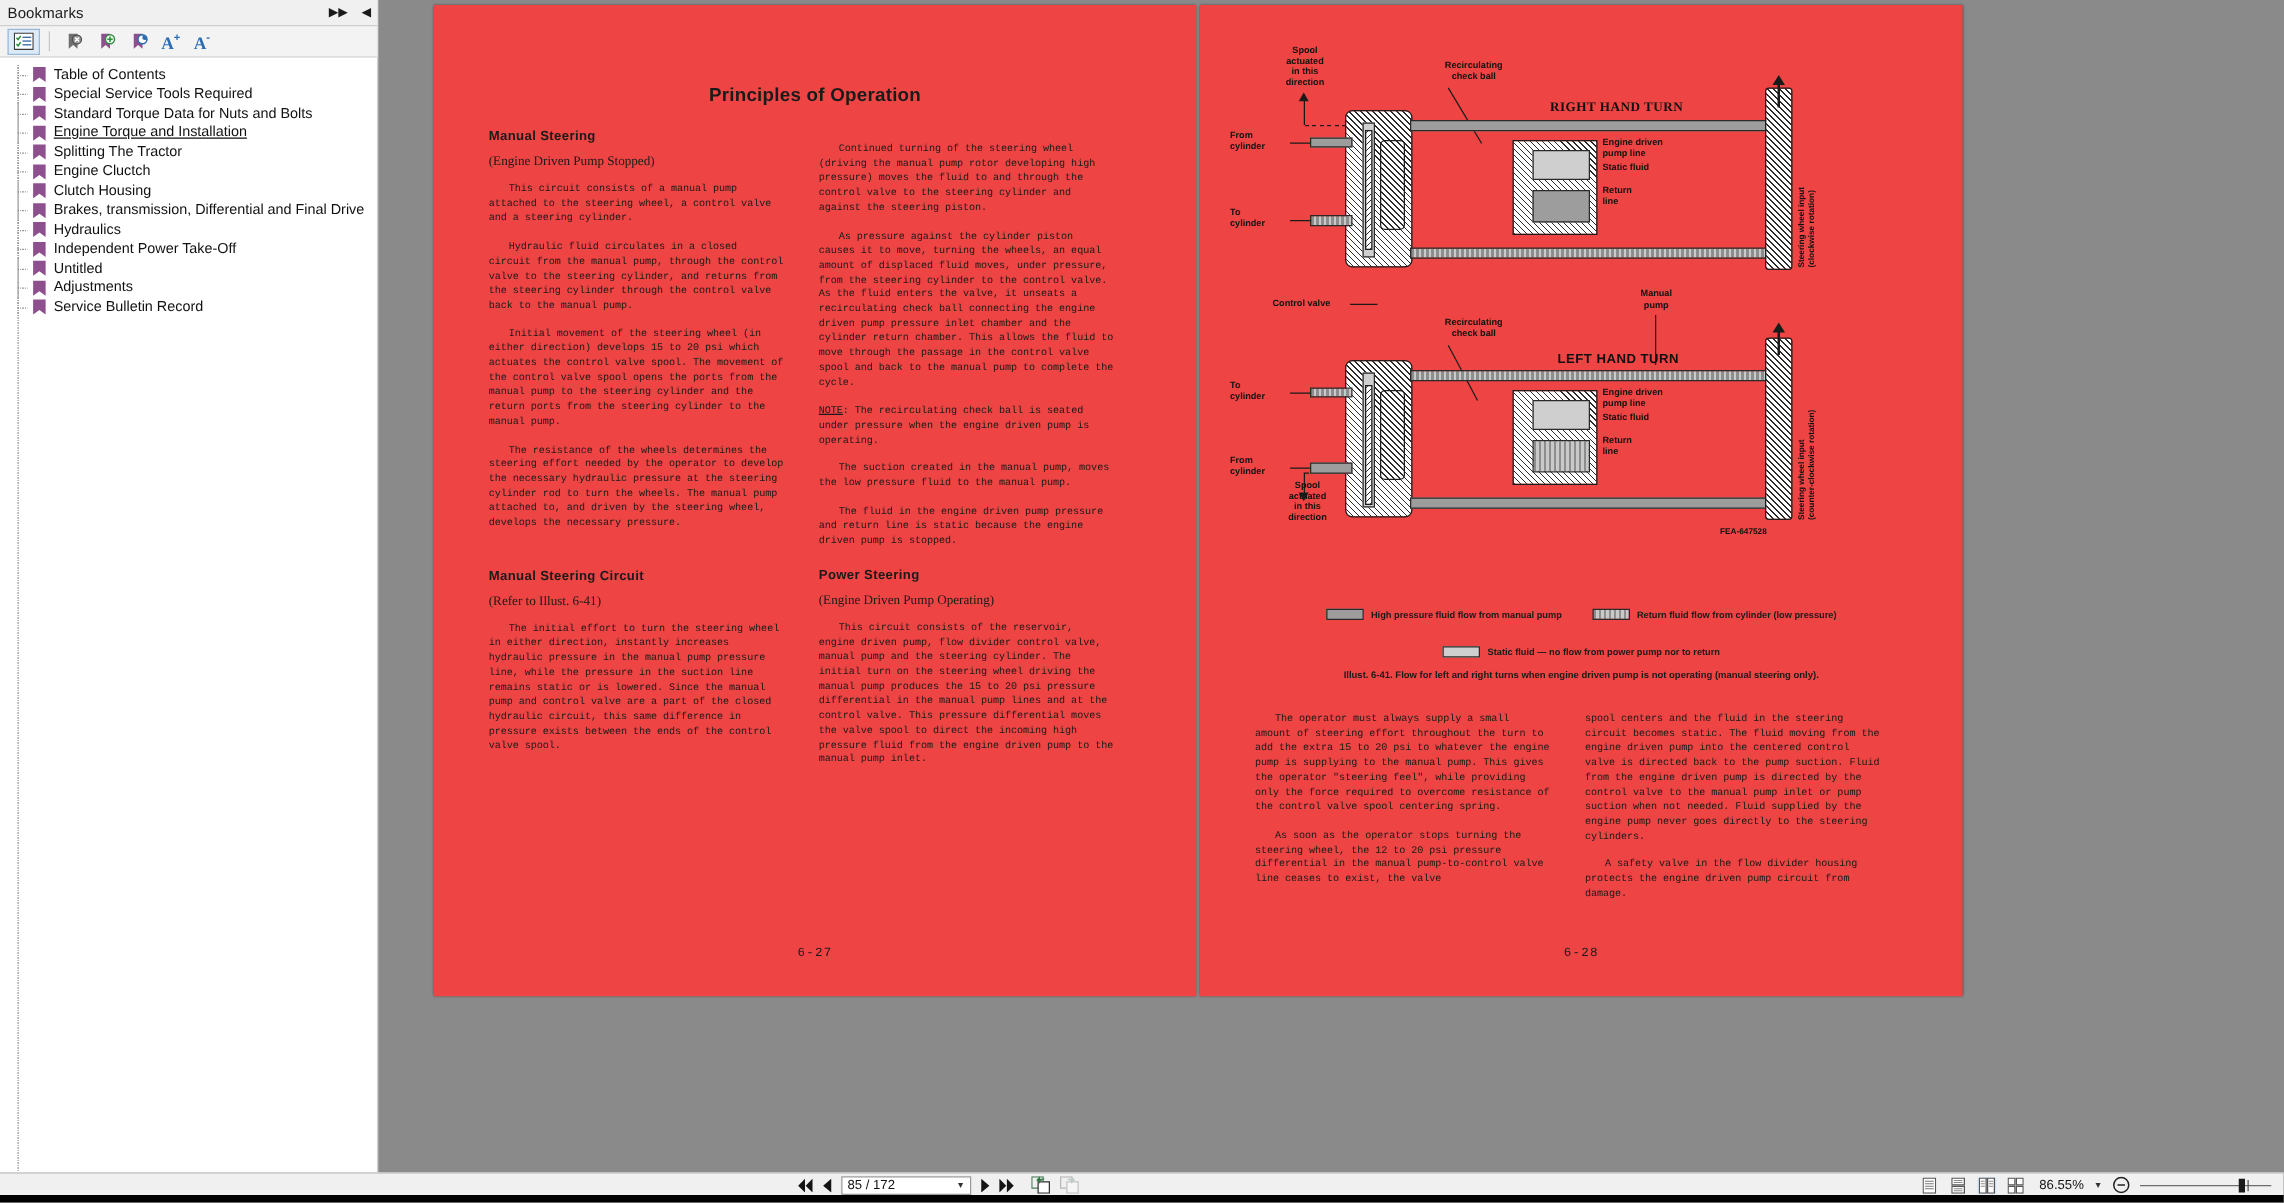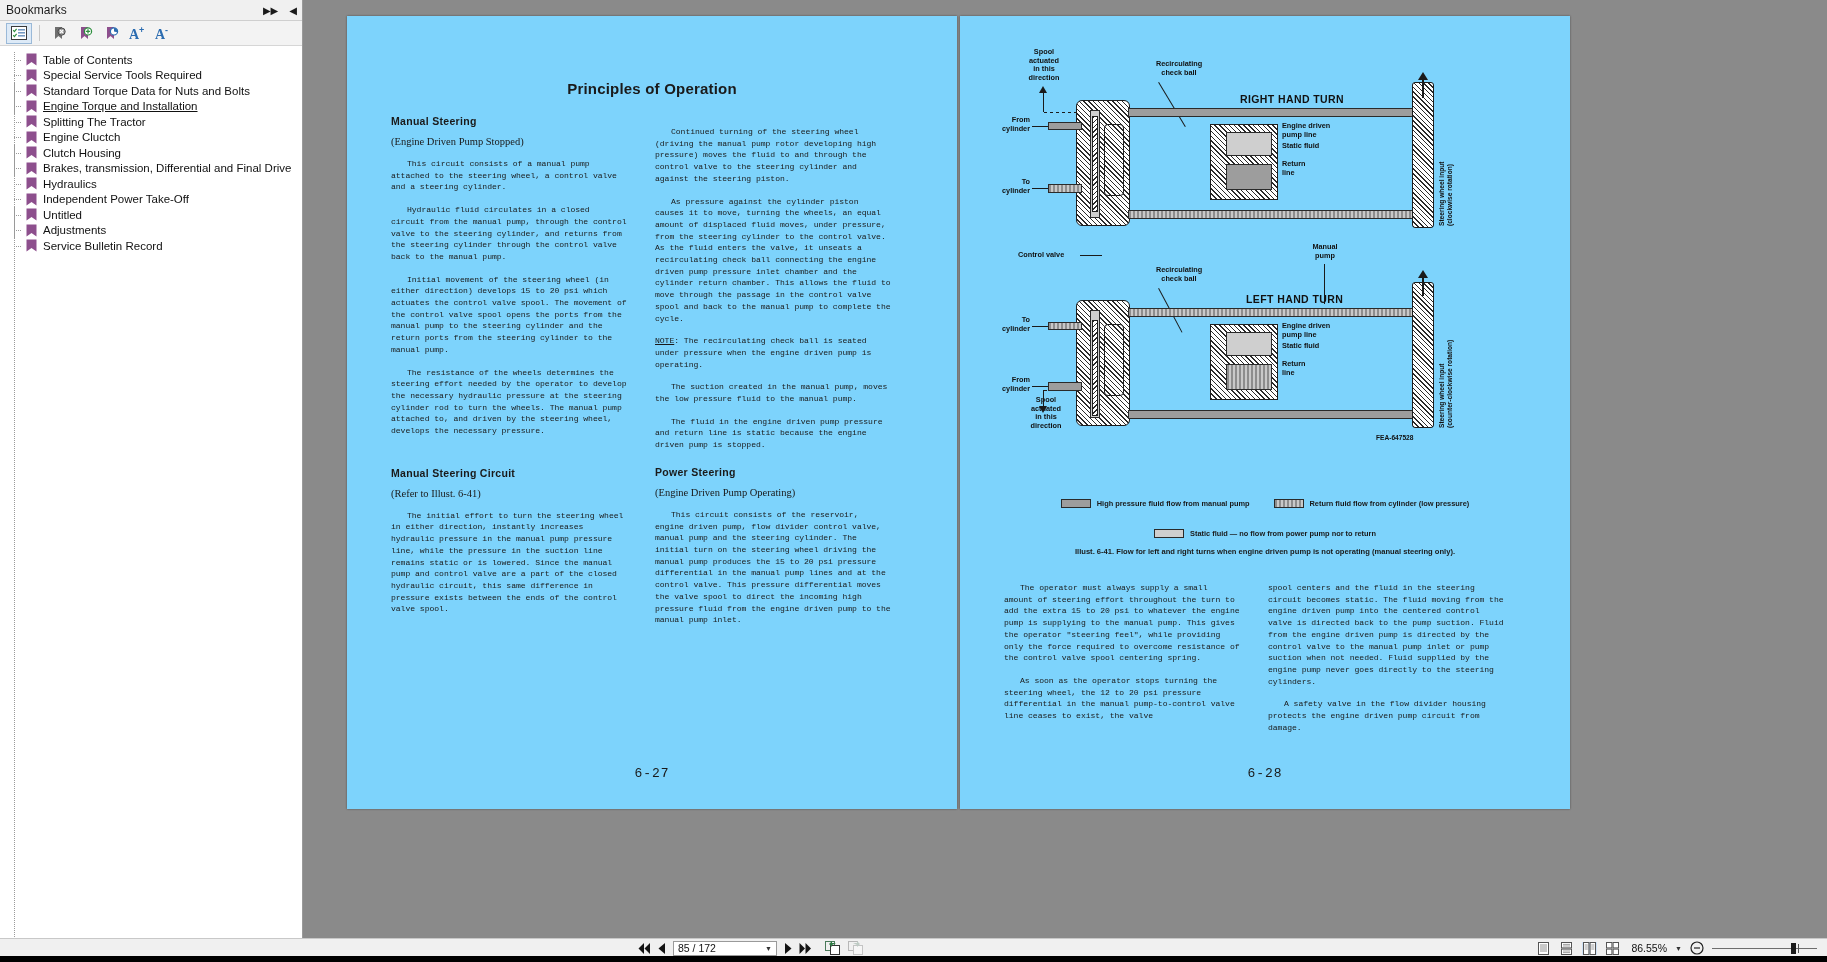--- a/index.html
+++ b/index.html
@@ -56,21 +56,21 @@
   
   .bm-spine{ position:absolute; left:14px; top:6px; bottom:0; width:1px;
     background:repeating-linear-gradient(to bottom,#9a9a9a 0 1px,transparent 1px 2px); }
 
   
   .viewer{
     position:absolute; left:303px; top:0; width:1524px; height:938px;
     background:#8a8a8a; overflow:hidden;
   }
   .page{
-    position:absolute; top:16px; background:#7dd3fc; height:793px;
+    position:absolute; top:4px; background:#ef4444; height:793px;
     box-shadow:0 0 2px rgba(0,0,0,.45);
   }
   .page-left{ left:44px; width:610px; }
   .page-right{ left:657px; width:610px; }
 
   
   .doc{ position:relative; width:100%; height:100%;
         font-family:"Liberation Serif", serif; color:#1a1a1a; }
   .doc-title{
     text-align:center; font-family:"Liberation Sans", sans-serif;
@@ -80,29 +80,29 @@
   .col{ width:236px; }
   .h-sans{ font-family:"Liberation Sans", sans-serif; font-weight:bold;
      font-size:10.5px; letter-spacing:.3px; }
   .h-serif{ font-family:"Liberation Serif", serif; font-size:10.5px; margin-top:9px; }
   .para{ font-family:"Liberation Mono", monospace; font-size:8.1px;
      line-height:11.7px; text-indent:16px; margin-top:11px; text-align:left;
      letter-spacing:-.05px; }
   .para.noind{ text-indent:0; }
   .u{ text-decoration:underline; }
   .pagenum{ position:absolute; bottom:28px; width:100%; text-align:center;
-     font-family:"Liberation Mono", monospace; font-size:13px; letter-spacing:1px; }
+     font-family:"Liberation Mono", monospace; font-size:10px; letter-spacing:1px; }
 
   
   .illus-wrap{ padding:22px 18px 0 18px; }
   .illus{ position:relative; width:574px; height:440px; }
   .lbl{ position:absolute; font-family:"Liberation Sans", sans-serif;
         font-weight:bold; font-size:7.3px; color:#111; line-height:8.6px; }
   .lbl.c{ text-align:center; }
-  .lbl.r{ text-align:right; }
+  .lbl.r{ }
   .turnlbl{ position:absolute; font-family:"Liberation Sans", sans-serif;
      font-weight:bold; font-size:10.5px; letter-spacing:.4px; color:#111; }
   .vert{ position:absolute; font-family:"Liberation Sans", sans-serif;
      font-weight:bold; font-size:6.6px; color:#111;
      writing-mode:vertical-rl; transform:rotate(180deg); line-height:8px; }
 
   
   .hatch{
     background:repeating-linear-gradient(45deg,#2b2b2b 0 1px,#ffffff 1px 3.4px);
     border:1px solid #1d1d1d;
@@ -390,21 +390,21 @@
 
             <div class="fluid-hi" style="position:absolute; left:150px; top:70px; width:300px; height:9px;"></div>
             <div class="fluid-hi" style="position:absolute; left:70px; top:84px; width:34px; height:8px;"></div>
             <div class="fluid-ret" style="position:absolute; left:70px; top:146px; width:34px; height:9px;"></div>
             <div class="fluid-ret" style="position:absolute; left:150px; top:172px; width:300px; height:9px;"></div>
 
             <div class="hatch" style="position:absolute; left:232px; top:86px; width:68px; height:76px;"></div>
             <div class="fluid-static" style="position:absolute; left:248px; top:94px; width:46px; height:24px;"></div>
             <div class="fluid-hi" style="position:absolute; left:248px; top:126px; width:46px; height:26px;"></div>
 
-            <div class="turnlbl" style="left:262px; top:55px;">RIGHT  HAND  TURN</div>
+            <div class="turnlbl" style="left:262px; top:55px;font-family:Liberation Serif, serif;">RIGHT  HAND  TURN</div>
             <div class="lbl" style="left:304px; top:84px; white-space:pre-line">Engine driven
 pump line</div>
             <div class="lbl" style="left:304px; top:104px;">Static  fluid</div>
             <div class="lbl" style="left:304px; top:122px; white-space:pre-line">Return
 line</div>
 
             <div class="hatch" style="position:absolute; left:434px; top:44px; width:22px; height:146px; border-radius:3px;"></div>
             <div class="ln" style="left:444px; top:40px; width:1.6px; height:20px;"></div>
             <div style="position:absolute;left:440px;top:34px;width:0;height:0;border-left:5px solid transparent;border-right:5px solid transparent;border-bottom:8px solid #1a1a1a;"></div>
             <div class="vert" style="left:460px; top:50px; height:138px; white-space:pre-line">Steering  wheel  input

